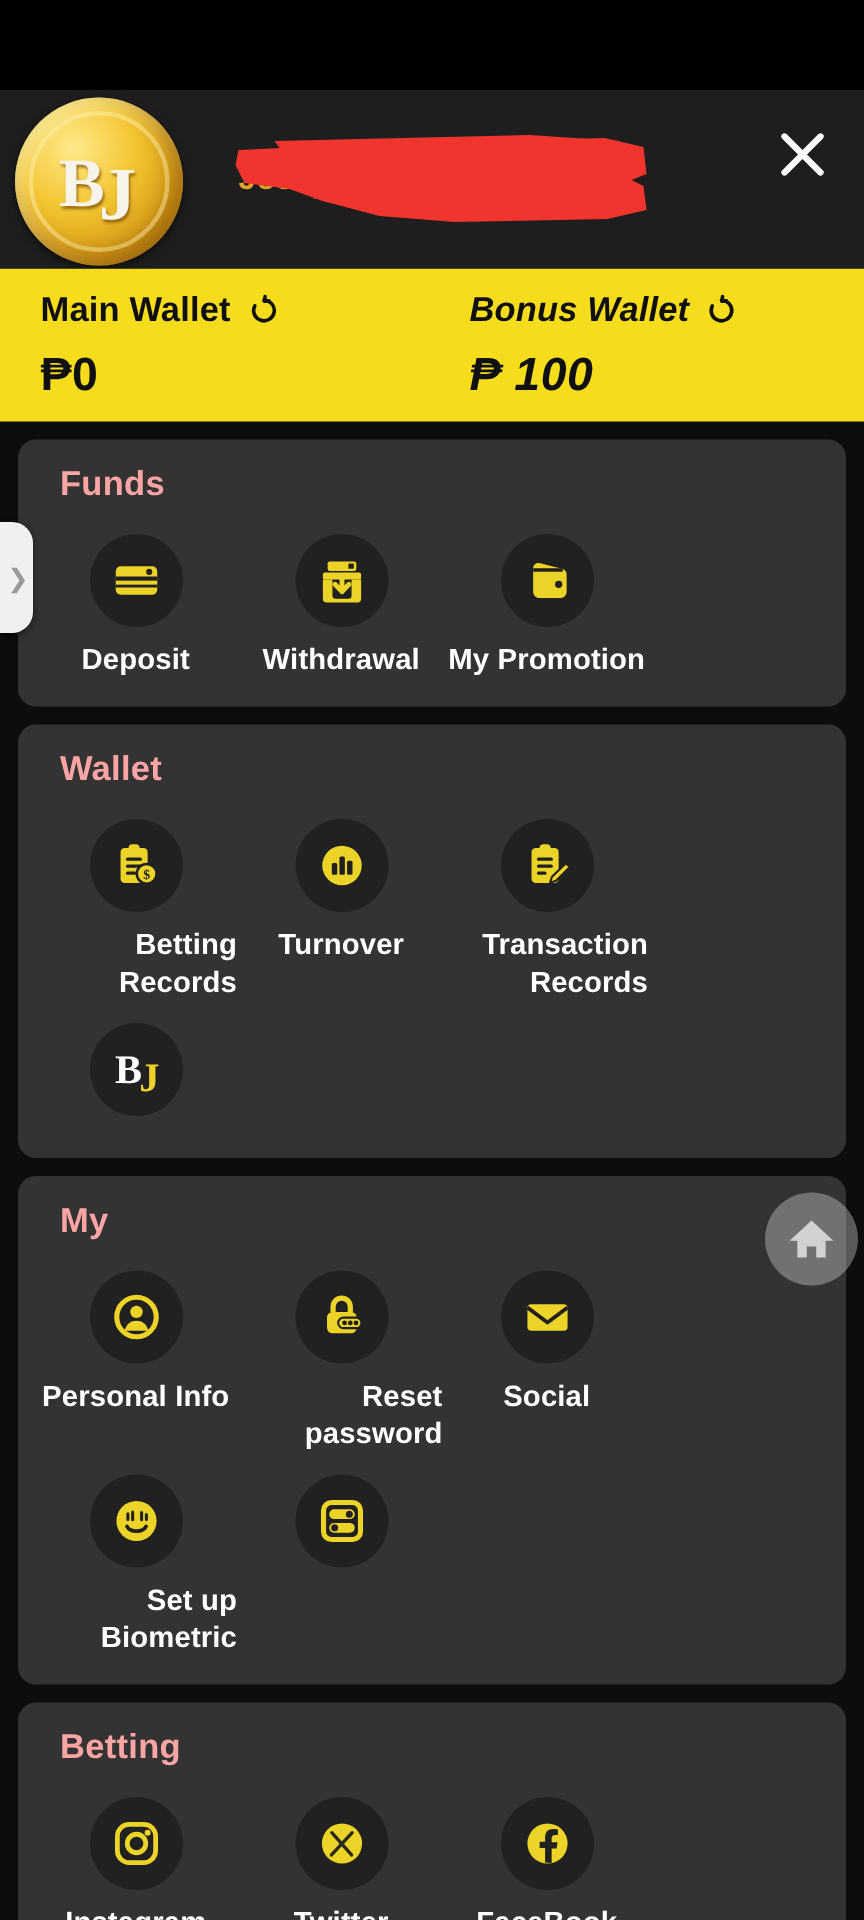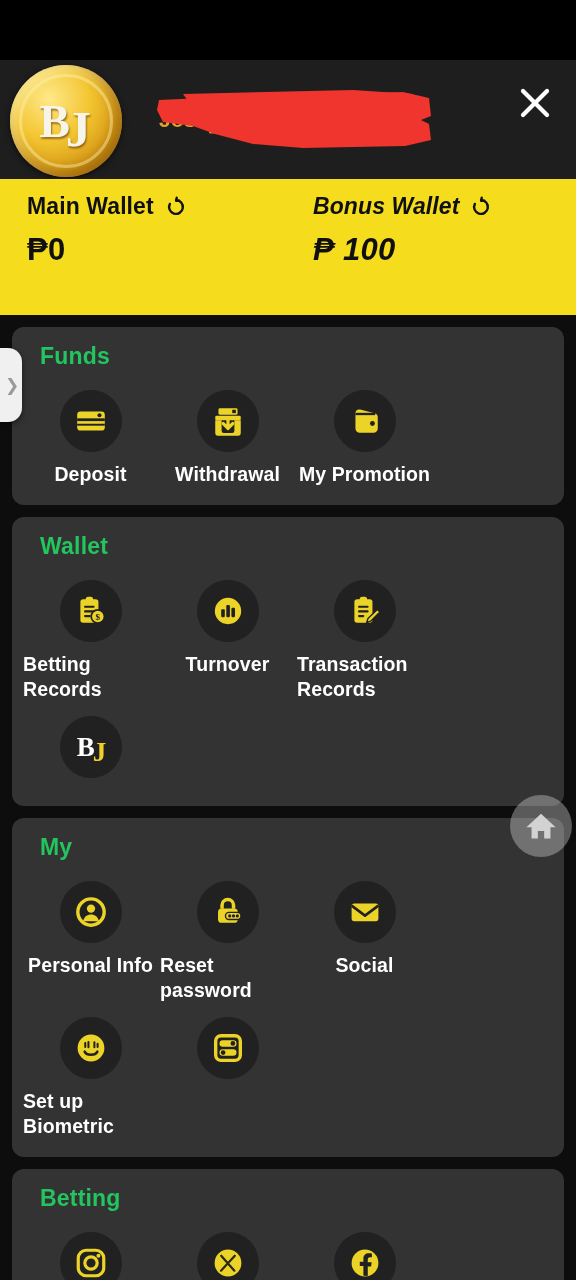--- a/index.html
+++ b/index.html
@@ -88,21 +88,21 @@
     right: 18px; top: 20px;
     width: 46px; height: 46px;
     display: flex; align-items: center; justify-content: center;
     cursor: pointer;
   }
   .close-btn svg { display:block; }
 
   
   .wallets {
     background: #f5dd1e;
-    height: 136px;
+    height: 102px;
     display: flex;
     padding: 14px 0 0 0;
   }
   .wallet {
     flex: 0 0 50%;
     padding-left: 27px;
   }
   .wallet:nth-child(2) { padding-left: 25px; font-style: italic; }
   .wallet-top {
     display: flex; align-items: center; gap: 11px;
@@ -122,21 +122,21 @@
 
   
   .content { padding: 12px 12px 0 12px; }
   .card {
     background: #333333;
     border-radius: 12px;
     margin-bottom: 12px;
     padding: 16px 10px 18px 10px;
   }
   .card-title {
-    color: #22c55e;
+    color: #fca5a5;
     font-size: 23px;
     font-weight: bold;
     margin: 0 0 6px 18px;
     letter-spacing: .2px;
   }
   .grid {
     display: flex;
     flex-wrap: wrap;
   }
   .tile {
@@ -151,21 +151,21 @@
     width: 62px; height: 62px;
     border-radius: 50%;
     background: #212121;
     display: flex; align-items: center; justify-content: center;
     margin-bottom: 10px;
   }
   .tile-label {
     color: #ffffff;
     font-size: 19.5px;
     font-weight: bold;
-    text-align: left;
+    text-align: right;
     line-height: 25px;
     letter-spacing: .1px;
     max-width: 135px;
   }
   .bj-chip {
     font-family: "Liberation Serif", serif;
     font-weight: bold;
     font-size: 27px;
     letter-spacing: -2px;
   }

